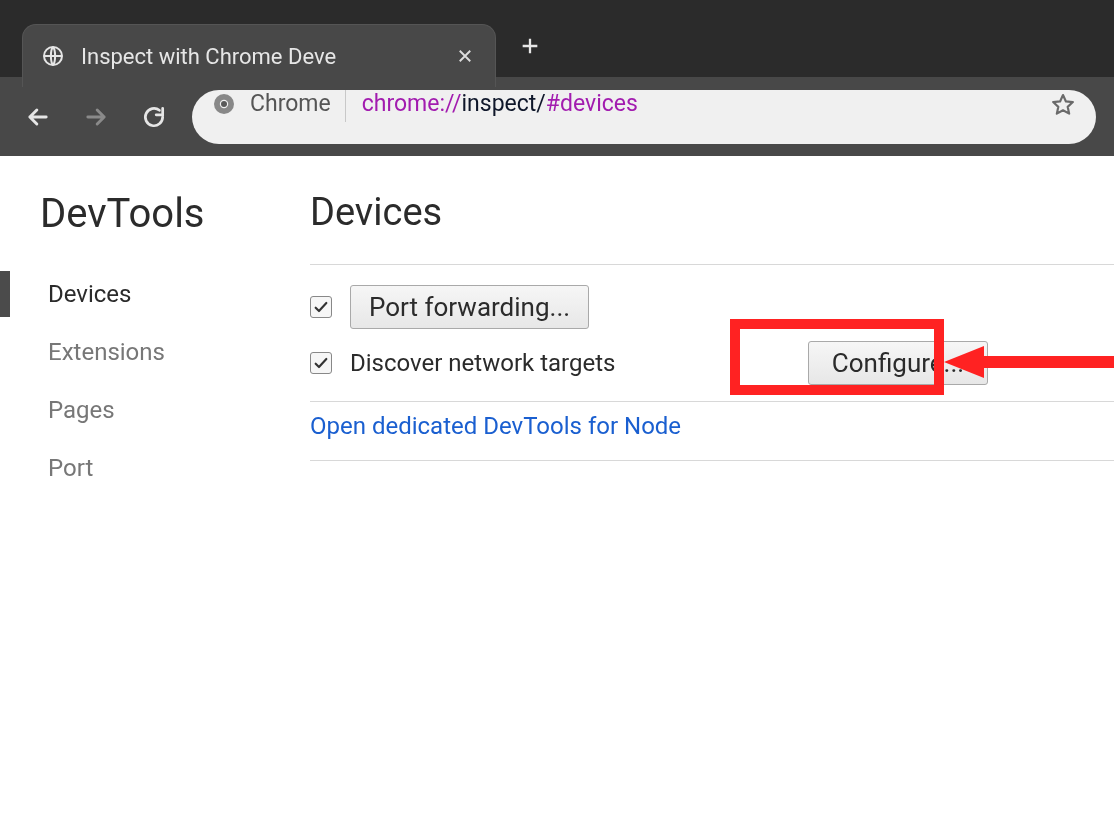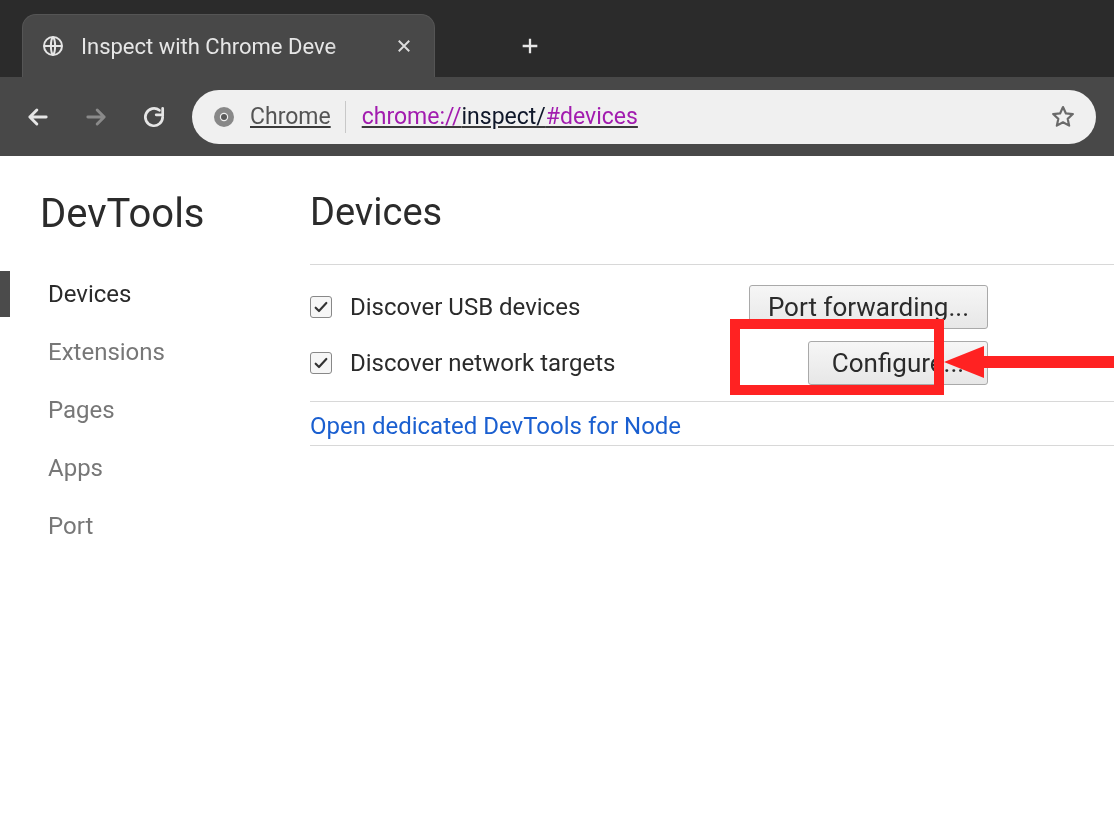--- a/index.html
+++ b/index.html
@@ -19,22 +19,22 @@
   }
 
   
   .tab-strip {
     position: relative;
     height: 77px;
   }
   .tab {
     position: absolute;
     left: 22px;
-    top: 14px;
-    width: 413px;
+    top: 24px;
+    width: 474px;
     height: 63px;
     background: #484848;
     border-top-left-radius: 14px;
     border-top-right-radius: 14px;
     display: flex;
     align-items: center;
     padding: 0 16px;
     color: #e6e6e6;
     font-size: 22px;
     border: 1px solid #555;
@@ -97,25 +97,23 @@
     color: #e6e6e6;
   }
   .nav-btn.dim { color: #8a8a8a; }
 
   .addr-bar {
     flex: 1;
     height: 54px;
     background: #f0f0f0;
     border-radius: 27px;
     display: flex;
-    align-items: center;
     padding: 0 18px;
     color: #3a3a3a;
     font-size: 23px;
-    text-decoration: underline;
   }
   .addr-chrome-icon {
     width: 28px;
     height: 28px;
     margin-right: 12px;
     display: inline-flex;
     align-items: center;
     justify-content: center;
   }
   .addr-chrome-label {
@@ -229,21 +227,21 @@
     color: #2b2b2b;
     background: linear-gradient(#f6f6f6, #e7e7e7);
     border: 1px solid #a9a9a9;
     border-radius: 3px;
     padding: 6px 18px;
     margin-right: 126px;
     min-width: 180px;
     text-align: center;
   }
   .link-row {
-    padding: 10px 0 5px 0;
+    padding: 10px 0 20px 0;
   }
   .link {
     color: #1a5fd0;
     font-size: 24px;
   }
 
   
   .highlight-box {
     position: absolute;
     border: 10px solid #f22;
@@ -330,39 +328,35 @@
       <div class="side-item active">
           <span>Devices</span>
         </div>
       <div class="side-item">
           <span>Extensions</span>
         </div>
       <div class="side-item">
           <span>Pages</span>
         </div>
       <div class="side-item">
-          <span>Apps</span>
-        </div>
-      <div class="side-item">
           <span>Port</span>
         </div>
     </div>
   </div>
 
   <div class="main">
     <div class="page-title">Devices</div>
 
     <div class="section">
       <div class="row">
         <span class="chk">
           <svg viewBox="0 0 24 24" stroke="#333" stroke-width="3.2" fill="none" stroke-linecap="round" stroke-linejoin="round">
               <path d="M4 13l5 5L20 6"></path>
             </svg>
         </span>
-        <span class="row-label">Discover USB devices</span>
         <span class="btn">Port forwarding...</span>
       </div>
 
       <div class="row">
         <span class="chk">
           <svg viewBox="0 0 24 24" stroke="#333" stroke-width="3.2" fill="none" stroke-linecap="round" stroke-linejoin="round">
               <path d="M4 13l5 5L20 6"></path>
             </svg>
         </span>
         <span class="row-label">Discover network targets</span>

